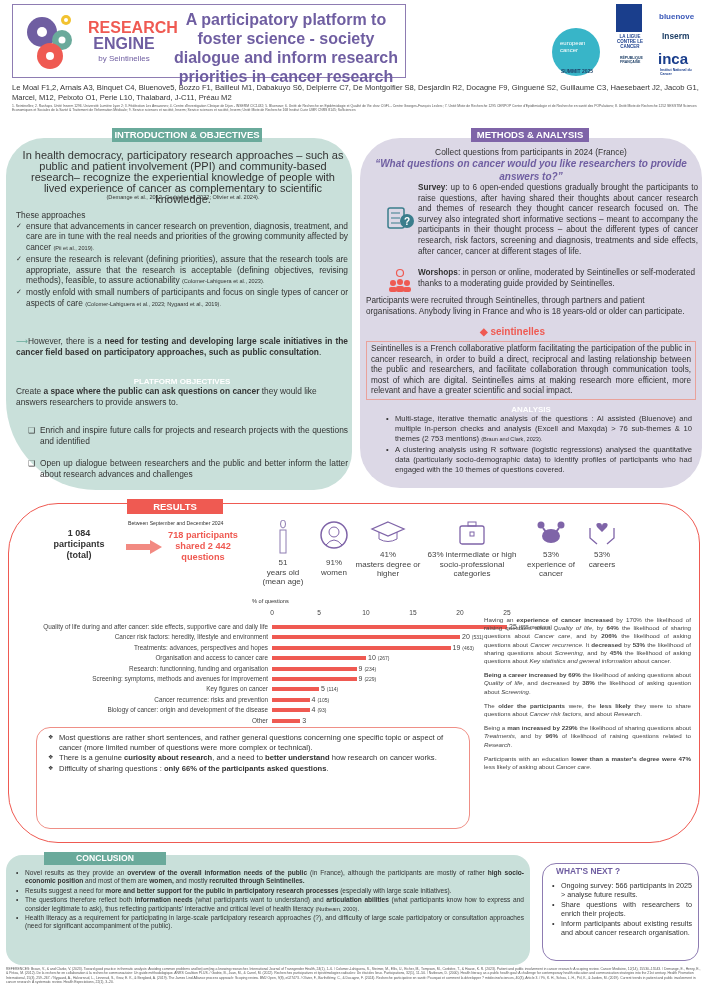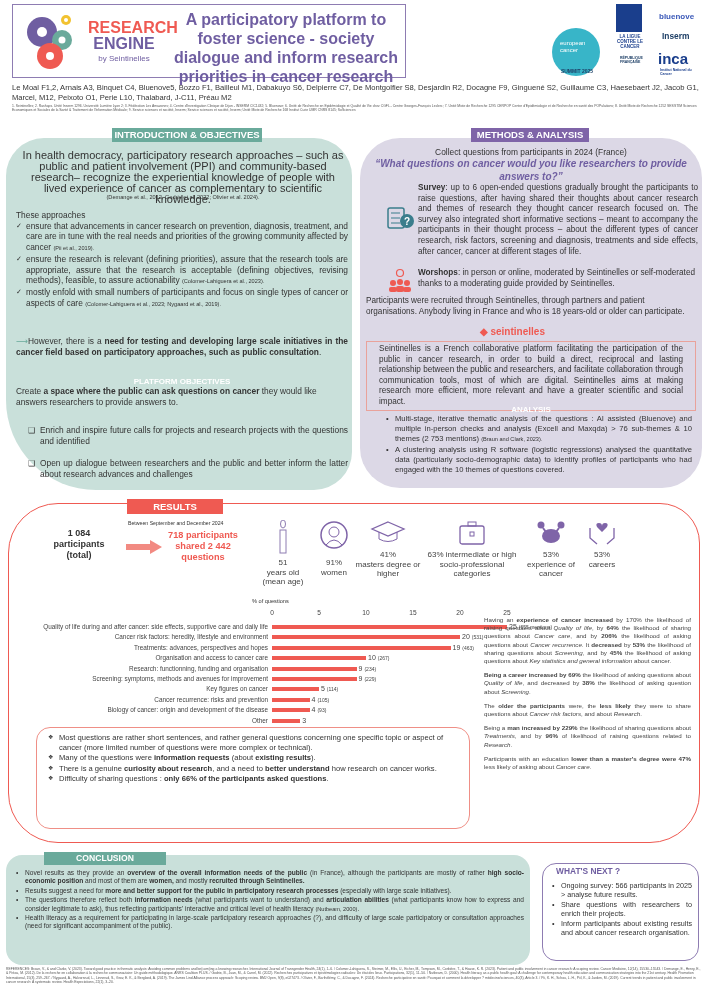--- a/index.html
+++ b/index.html
@@ -41,21 +41,21 @@
 #methods{left:360px;top:138px;width:342px;height:350px;background:#dcd8e6;border-radius:40px 40px 40px 40px;}
 #meth-hdr{left:471px;top:128px;width:118px;background:#7f64a8;}
 #meth-lead{left:360px;top:147px;width:342px;text-align:center;font-size:8.4px;}
 #meth-q{left:370px;top:157px;width:322px;text-align:center;color:#6f5ea1;font-weight:bold;font-style:italic;font-size:10px;line-height:13px;}
 #survey-icon{left:387px;top:207px;width:28px;height:26px;}
 #survey{left:418px;top:183px;width:280px;font-size:8.2px;line-height:10.6px;text-align:justify;}
 #work-icon{left:387px;top:268px;width:26px;height:26px;}
 #workshop{left:418px;top:268px;width:280px;font-size:8.2px;line-height:10.6px;}
 #recruit{left:366px;top:296px;width:330px;font-size:8.2px;line-height:10.6px;}
 #seint-logo{left:480px;top:326px;font-size:10px;color:#ef5a52;font-weight:bold;}
-#seint-box{left:366px;top:341px;width:330px;border:1px solid #e9a29b;padding:2px 12px;font-size:8.2px;line-height:10.6px;text-align:justify;}
+#seint-box{left:366px;top:341px;width:330px;border:1px solid #e9a29b;padding:2px 4px;font-size:8.2px;line-height:10.6px;text-align:justify;}
 #anal-hdr{left:360px;top:405px;width:342px;text-align:center;color:#fff;font-weight:bold;font-size:8px;}
 .dot-list{list-style:none;}
 .dot-list li{position:relative;padding-left:9px;font-size:7.6px;line-height:10px;text-align:justify;margin-bottom:1px;}
 .dot-list li:before{content:"•";position:absolute;left:0;top:0;}
 #anal-list{left:386px;top:414px;width:306px;}
 
 #results{left:8px;top:503px;width:692px;height:340px;border:1.5px solid #ef5a52;border-radius:50px 40px 50px 50px;}
 #res-hdr{left:127px;top:499px;width:96px;background:#ef5a52;height:15px;line-height:15px;}
 #res-period{left:128px;top:520px;font-size:5.2px;}
 #total{left:44px;top:528px;width:70px;text-align:center;font-weight:bold;font-size:9px;line-height:11px;}
@@ -282,21 +282,20 @@
     <p>Having an <b>experience of cancer increased</b> by 170% the likelihood of raising questions about <i>Quality of life</i>, by <b>64%</b> the likelihood of sharing questions about <i>Cancer care</i>, and by <b>206%</b> the likelihood of asking questions about <i>Cancer recurrence</i>. It <b>decreased</b> by <b>53%</b> the likelihood of sharing questions about <i>Screening</i>, and by <b>45%</b> the likelihood of asking questions about <i>Key statistics and general information</i> about cancer.</p>
     <p><b>Being a career increased by 69%</b> the likelihood of asking questions about <i>Quality of life</i>, and decreased by <b>38%</b> the likelihood of asking question about <i>Screening</i>.</p>
     <p>The <b>older the participants</b> were, the <b>less likely</b> they were to share questions about <i>Cancer risk factors</i>, and about <i>Research</i>.</p>
     <p>Being a <b>man increased by 229%</b> the likelihood of sharing questions about <i>Treatments</i>, and by <b>96%</b> of likelihood of raising questions related to <i>Research</i>.</p>
     <p>Participants with an education <b>lower than a master's degree were 47%</b> less likely of asking about <i>Cancer care</i>.</p>
   </div>
 
 <div class="abs" id="summary"></div>
 <ul class="abs dia-list" id="summary-list">
     <li>Most questions are rather short sentences, and rather general questions concerning one specific topic or aspect of cancer (more limited number of questions were more complex or technical).</li>
-    <li>Many of the questions were <b>information requests</b> (about <b>existing results</b>).</li>
     <li>There is a genuine <b>curiosity about research</b>, and a need to <b>better understand</b> how research on cancer works.</li>
     <li>Difficulty of sharing questions : <b>only 66% of the participants asked questions</b>.</li>
   </ul>
 
 <div class="abs" id="concl"></div>
 <div class="sec-hdr" id="concl-hdr">CONCLUSION</div>
 <ul class="abs dot-list" id="concl-list">
     <li>Novel results as they provide an <b>overview of the overall information needs of the public</b> (in France), although the participants are mostly of rather <b>high socio-economic position</b> and most of them are <b>women,</b> and mostly <b>recruited through Seintinelles.</b></li>
     <li>Results suggest a need for <b>more and better support for the public in participatory research processes</b> (especially with large scale initiatives).</li>
     <li>The questions therefore reflect both <b>information needs</b> (what participants want to understand) and <b>articulation abilities</b> (what participants know how to express and consider legitimate to ask), thus reflecting participants' interactive and critical level of health literacy <span class="cite">(Nutbeam, 2000)</span>.</li>

